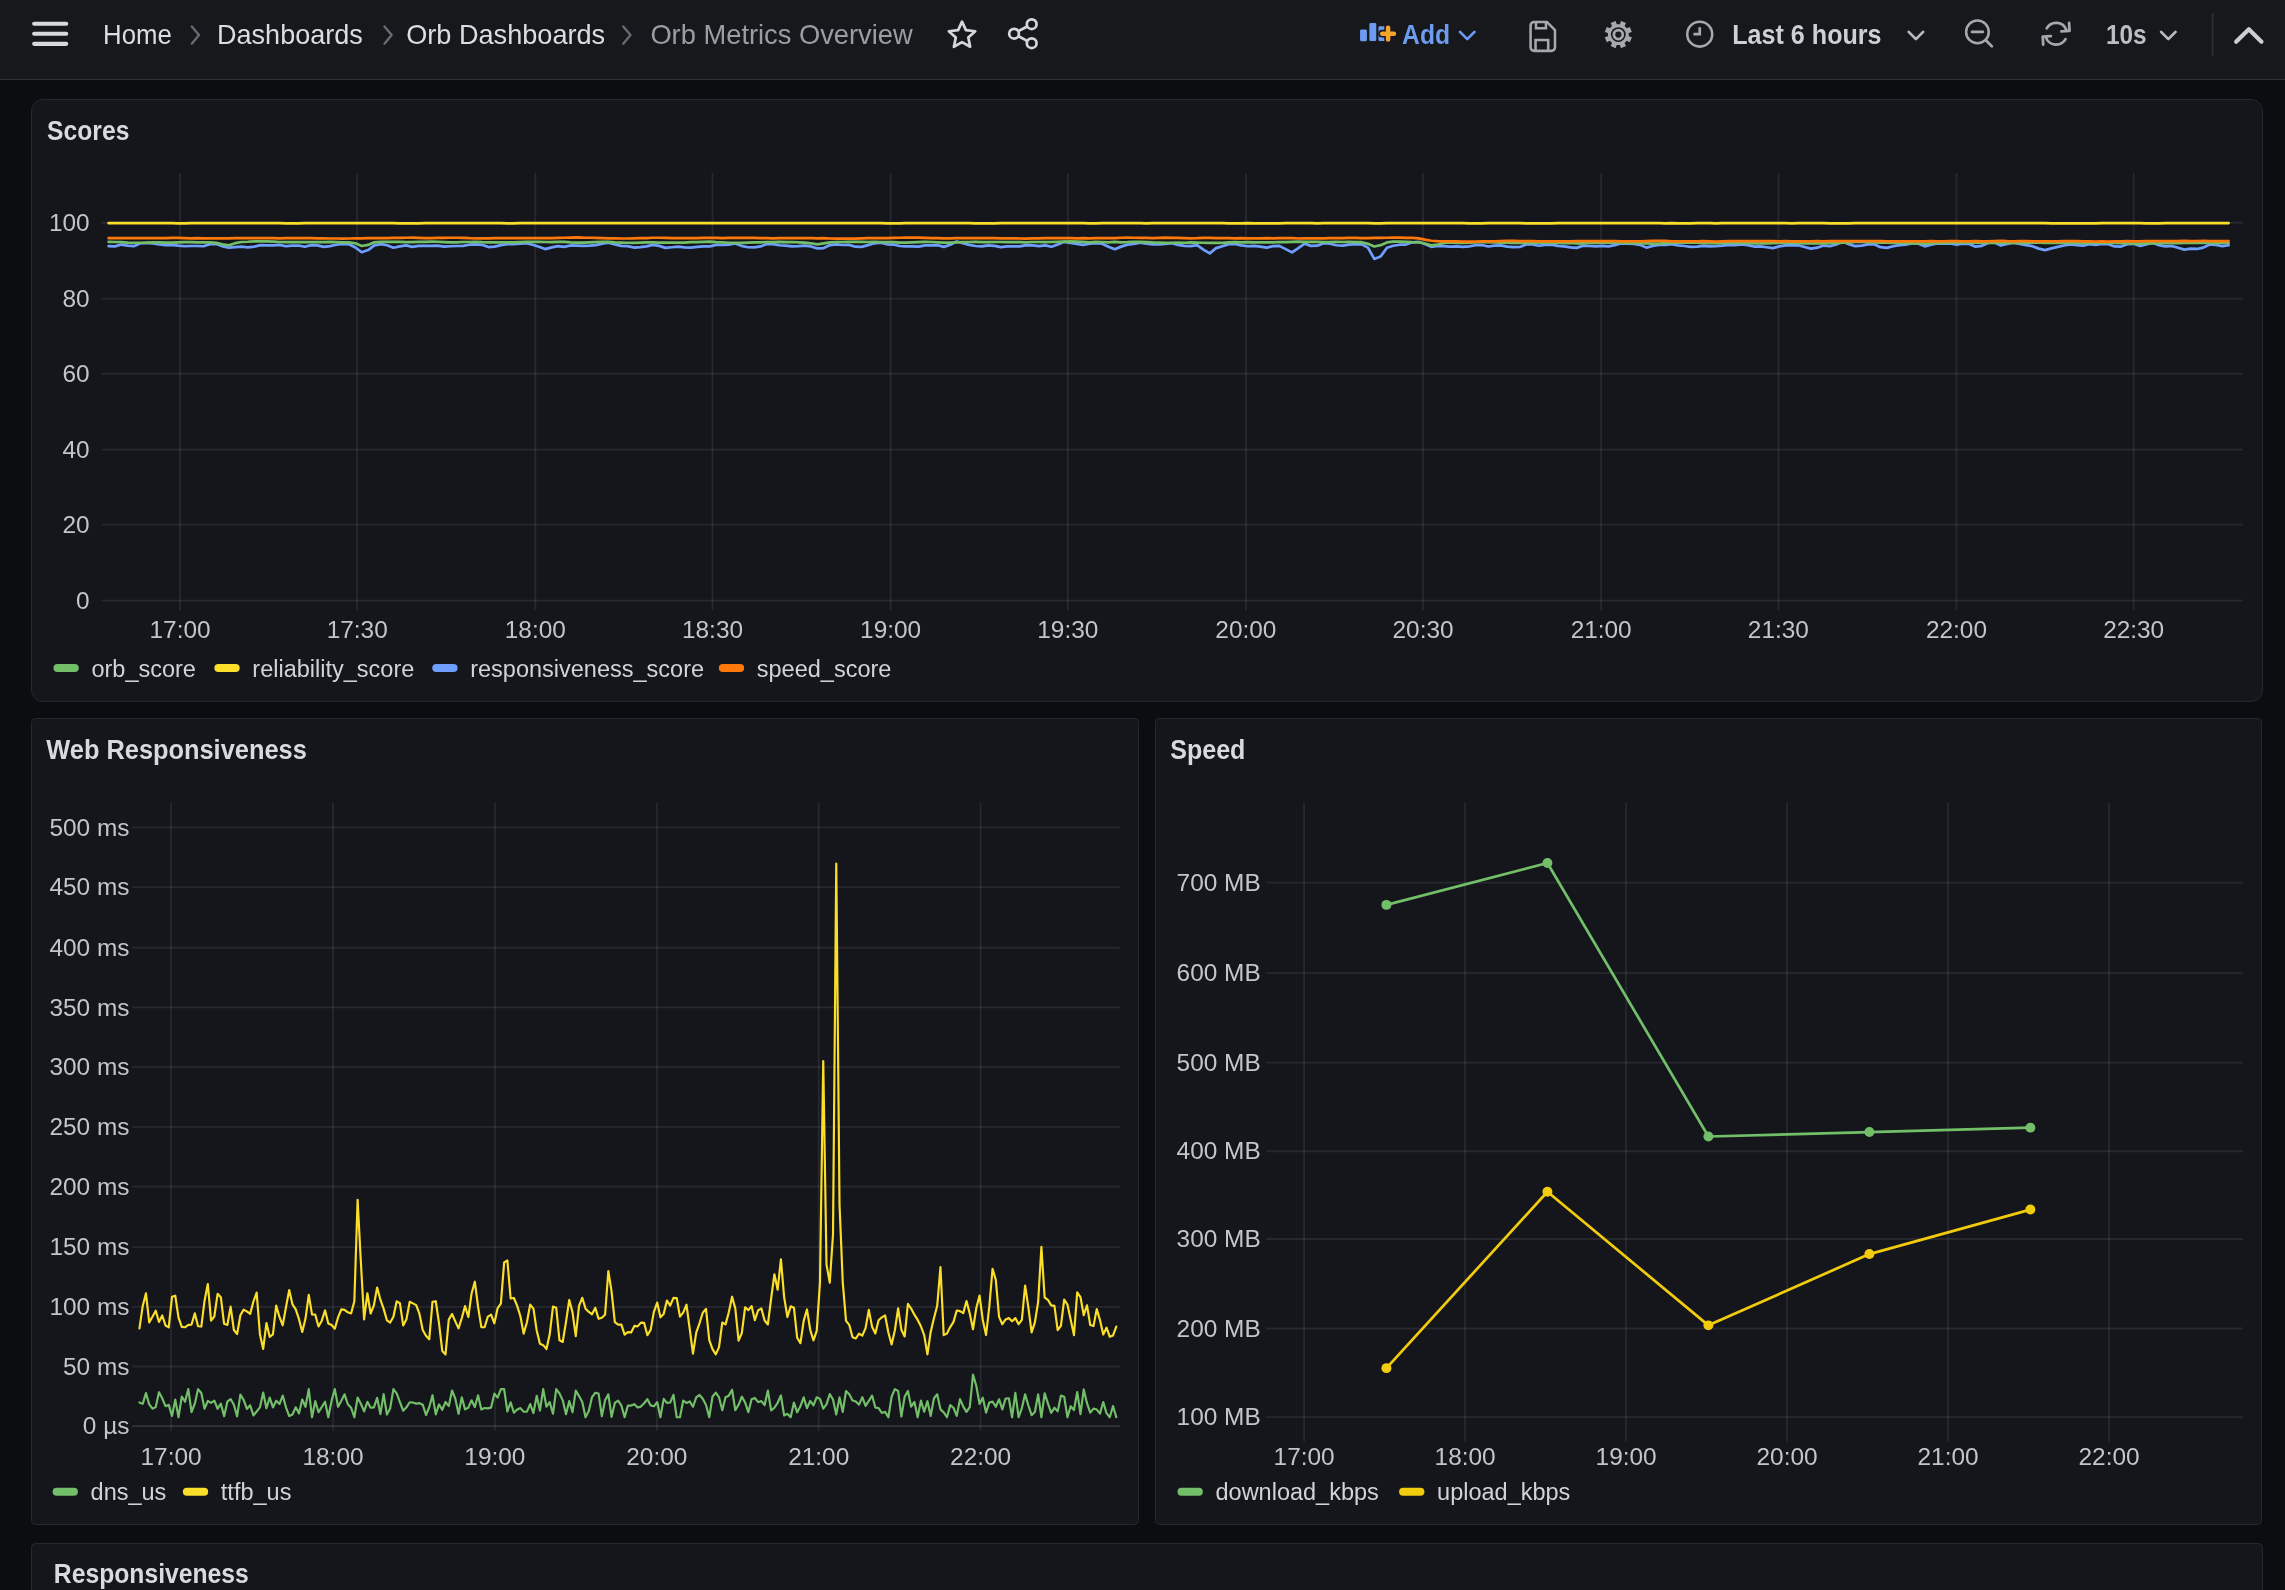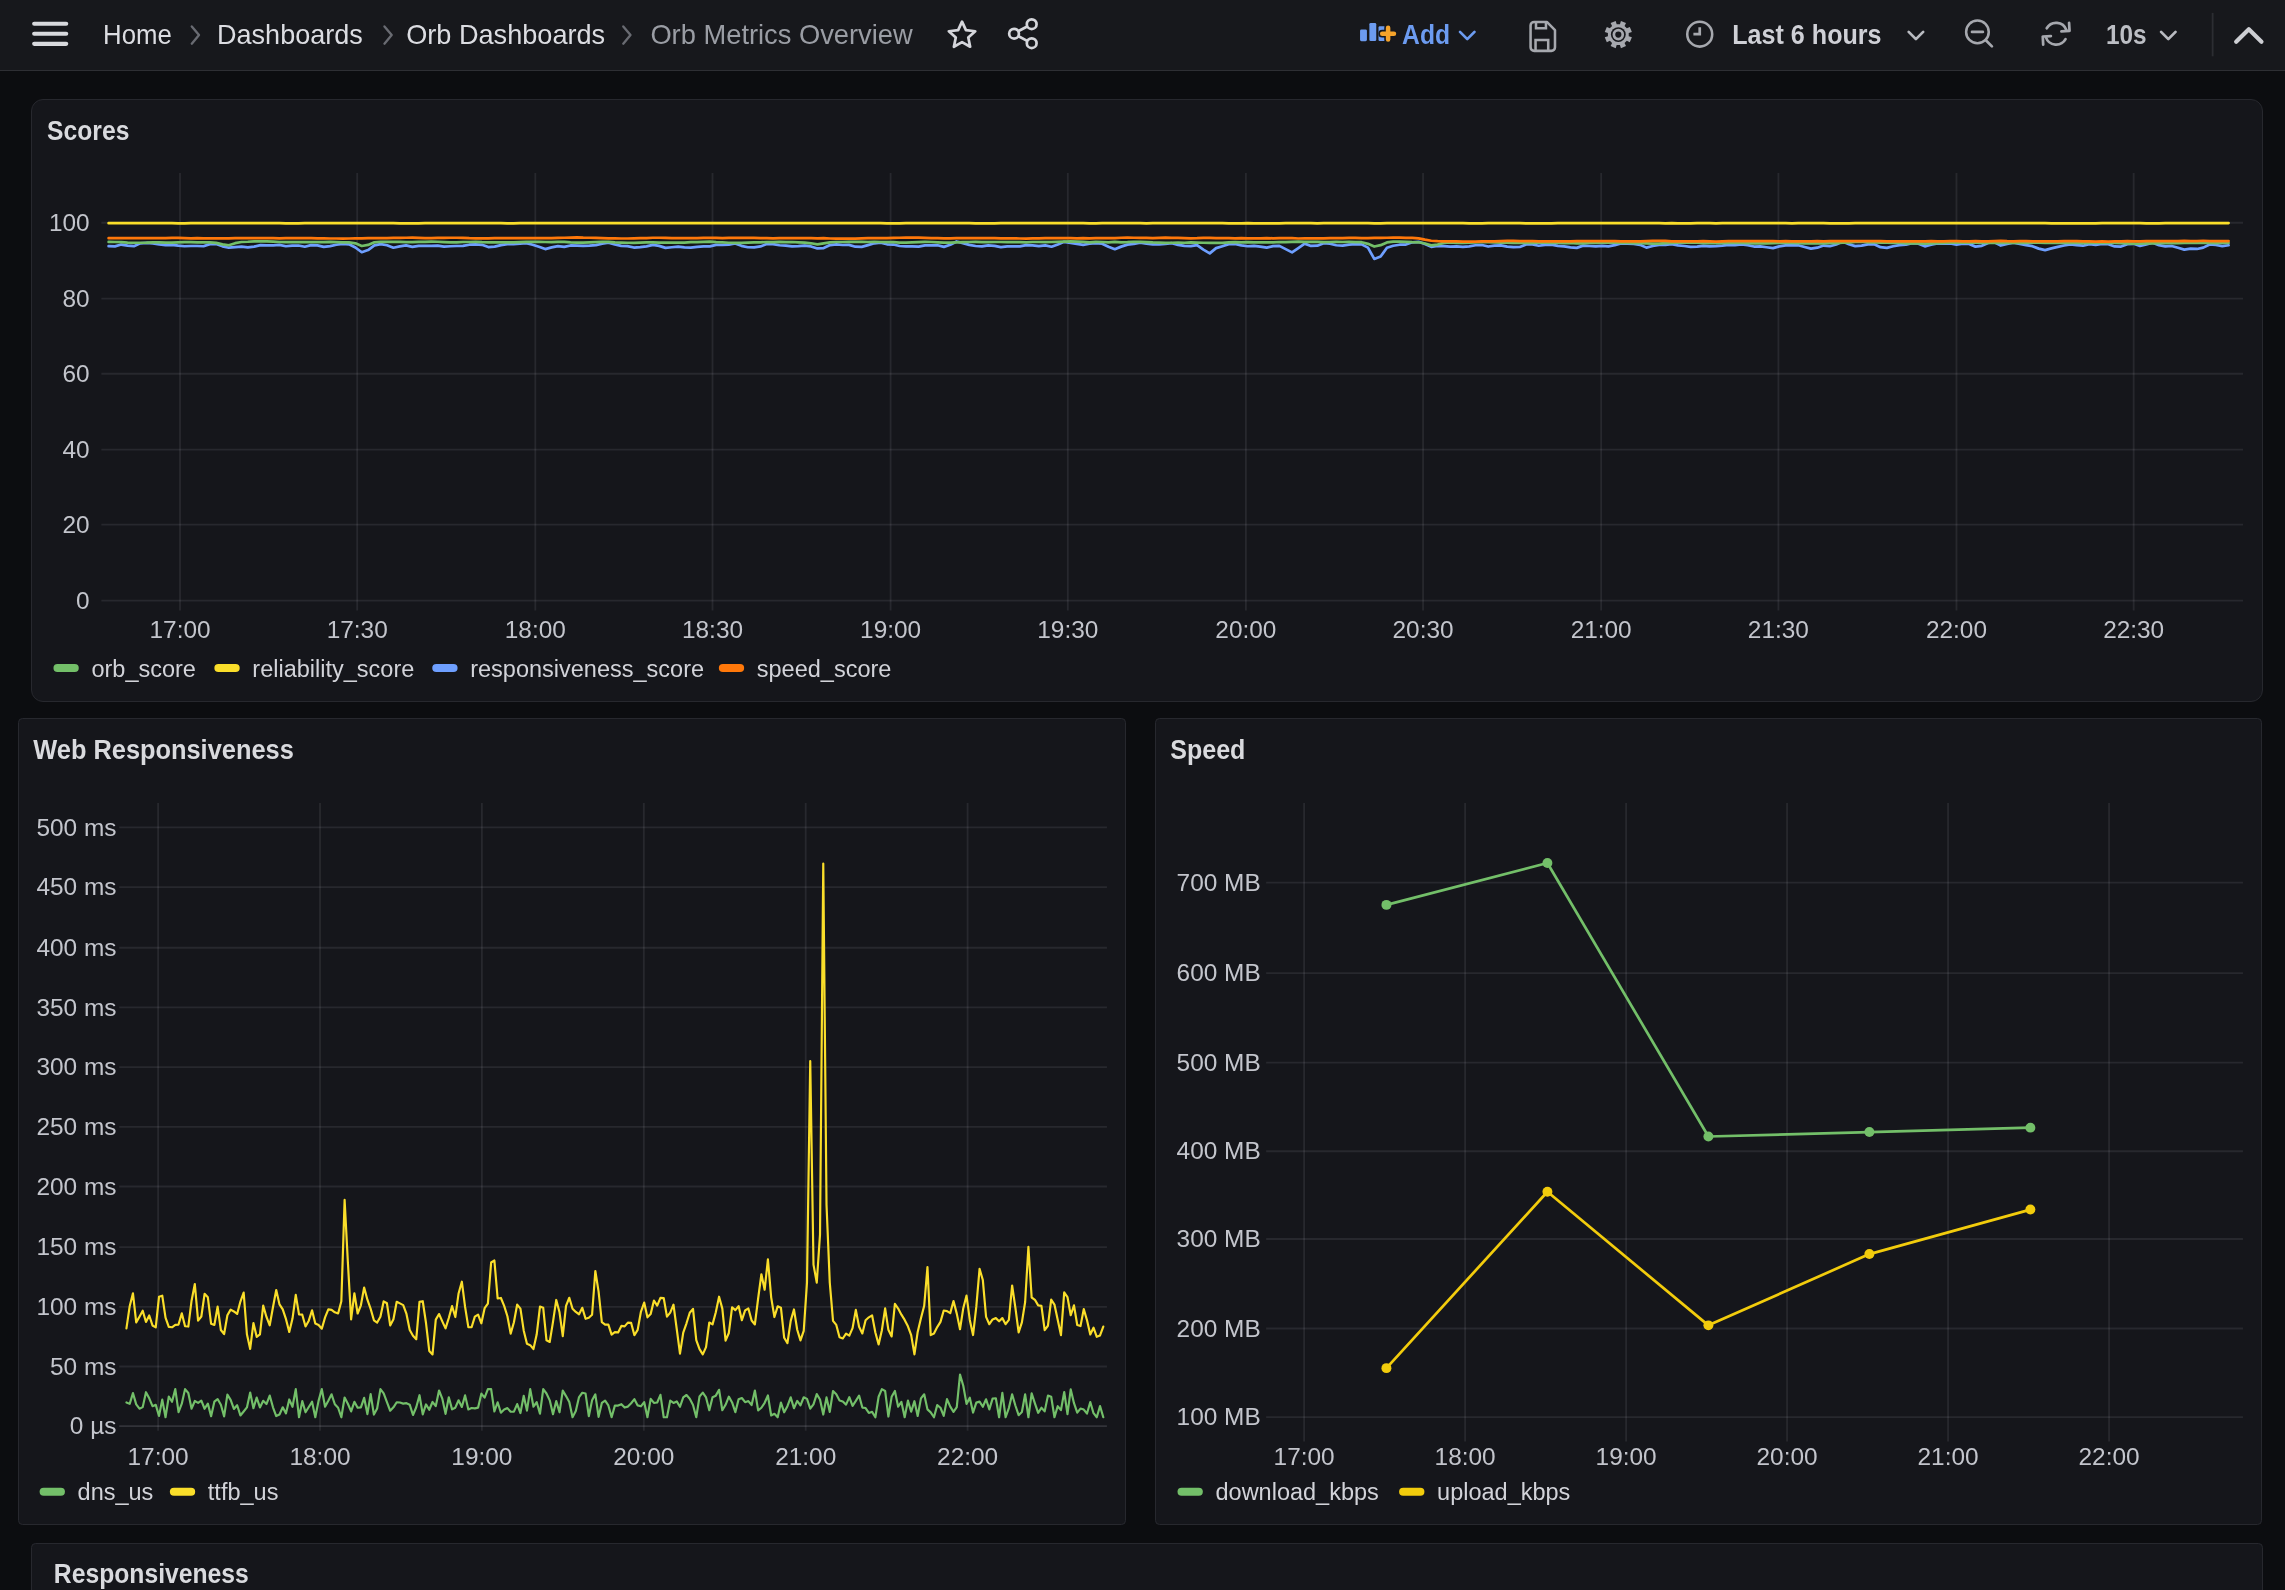--- a/index.html
+++ b/index.html
@@ -1,18 +1,18 @@
 <!DOCTYPE html>
 <html style="font-size:14.5px"><head>
 <meta charset="utf-8">
 <style>
 * { margin:0; padding:0; box-sizing:border-box; }
 html,body { width:2285px; height:1590px; background:#0c0d10; overflow:hidden;
   font-family:"Liberation Sans", sans-serif; }
-.navbar { position:absolute; left:0; top:0; width:2285px; height:71px; background:#17181c;
+.navbar { position:absolute; left:0; top:0; width:2285px; height:80px; background:#17181c;
   border-bottom:1.8px solid #2e2f34; }
 .panel { position:absolute; background:#15161b; border:1.8px solid #27282e; border-radius:4.5px; overflow:hidden; }
 .panel svg { position:absolute; left:-1.8px; top:-1.8px; }
 </style>
 </head>
 <body>
 <div class="navbar"><svg width="2285" height="71" viewBox="0 0 2526 78" font-family="Liberation Sans, sans-serif">
       <rect x="35.5" y="23.7" width="40" height="4.6" rx="2.3" fill="#d8d9dd"></rect>
       <rect x="35.5" y="34.8" width="40" height="4.6" rx="2.3" fill="#d8d9dd"></rect>
       <rect x="35.5" y="45.9" width="40" height="4.6" rx="2.3" fill="#d8d9dd"></rect>
@@ -104,21 +104,21 @@
       <rect x="25" y="626" width="28" height="9" rx="4.5" fill="#73bf69"></rect>
       <text x="67" y="640" font-size="26" fill="#d2d3d9">orb_score</text>
       <rect x="203" y="626" width="28" height="9" rx="4.5" fill="#fade2a"></rect>
       <text x="245" y="640" font-size="26" fill="#d2d3d9">reliability_score</text>
       <rect x="444" y="626" width="28" height="9" rx="4.5" fill="#6e9fff"></rect>
       <text x="486" y="640" font-size="26" fill="#d2d3d9">responsiveness_score</text>
       <rect x="761" y="626" width="28" height="9" rx="4.5" fill="#ff780a"></rect>
       <text x="803" y="640" font-size="26" fill="#d2d3d9">speed_score</text>
     </svg>
   </div>
-<div class="panel" style="left:18px;top:718px;width:1108px;height:807px;">
+<div class="panel" style="left:31px;top:718px;width:1108px;height:807px;">
     <svg width="1108" height="807" viewBox="0 0 1225 892" font-family="Liberation Sans, sans-serif">
       <text x="18" y="46" font-size="31" font-weight="bold" fill="#d9dade" textLength="288" lengthAdjust="spacingAndGlyphs">Web Responsiveness</text>
       <line x1="113" y1="122" x2="1205" y2="122" stroke="rgba(204,204,220,0.10)" stroke-width="2"></line>
       <text x="110" y="131" font-size="27" fill="#c3c5cc" text-anchor="end">500 ms</text>
       <line x1="113" y1="188" x2="1205" y2="188" stroke="rgba(204,204,220,0.10)" stroke-width="2"></line>
       <text x="110" y="197" font-size="27" fill="#c3c5cc" text-anchor="end">450 ms</text>
       <line x1="113" y1="255" x2="1205" y2="255" stroke="rgba(204,204,220,0.10)" stroke-width="2"></line>
       <text x="110" y="264" font-size="27" fill="#c3c5cc" text-anchor="end">400 ms</text>
       <line x1="113" y1="321" x2="1205" y2="321" stroke="rgba(204,204,220,0.10)" stroke-width="2"></line>
       <text x="110" y="330" font-size="27" fill="#c3c5cc" text-anchor="end">350 ms</text>

